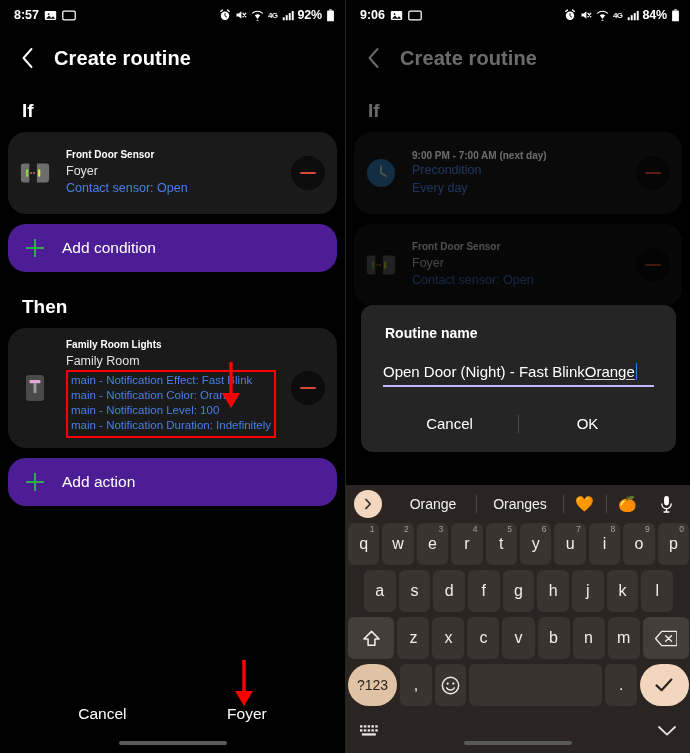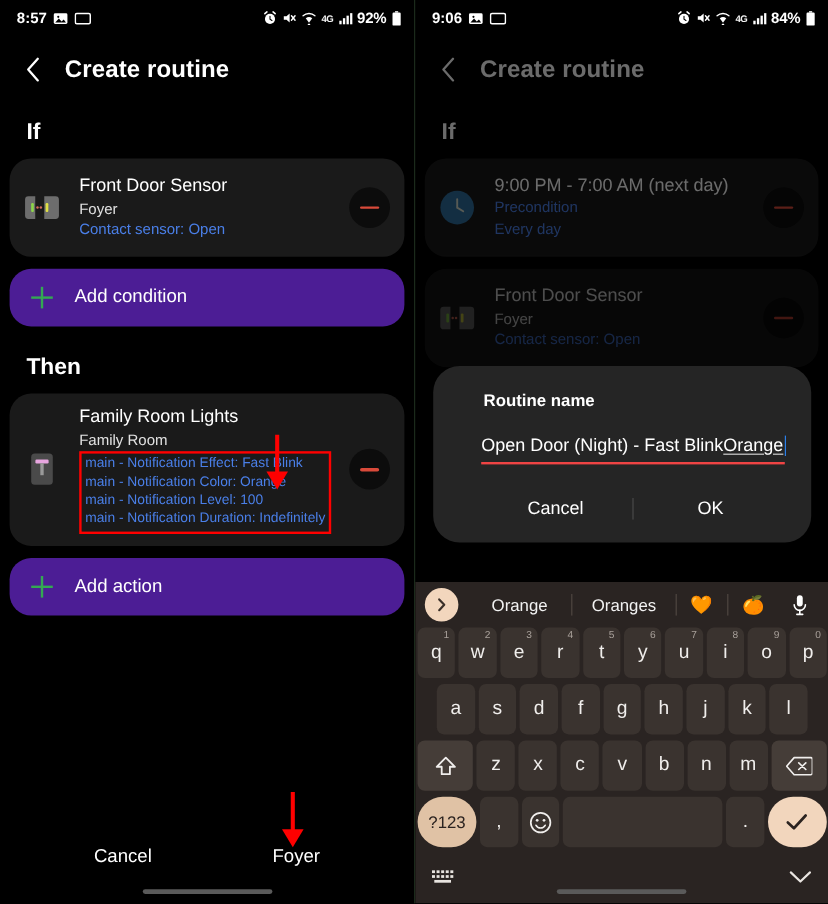--- a/index.html
+++ b/index.html
@@ -32,21 +32,21 @@
   
   .sect-label { font-size:19px; font-weight:bold; padding:14px 0 10px 22px; }
   .card {
     background:#1a1a1a; border-radius:18px; margin:0 8px 10px 8px;
     min-height:70px; display:flex; align-items:center; padding:10px 12px 10px 10px; gap:10px;
     position:relative;
   }
   .card.tall { min-height:82px; }
   .dev-ico { width:34px; height:34px; flex:0 0 34px; display:flex; align-items:center; justify-content:center; }
   .card-body { flex:1; min-width:0; padding-left:4px; }
-  .dev-name { font-size:15px; font-weight:normal; color:#fff; line-height:1.35; }
+  .dev-name { font-size:10px; font-weight:bold; color:#fff; line-height:1.35; }
   .dev-room { font-size:12.5px; color:#e2e2e2; line-height:1.45; }
   .dev-state { font-size:12.5px; color:#4a7fe8; line-height:1.42; }
   .minus-btn {
     width:34px; height:34px; flex:0 0 34px; border-radius:50%; background:#0c0c0c;
     display:flex; align-items:center; justify-content:center;
   }
   .minus-bar { width:16px; height:2.5px; background:#d94a3a; border-radius:2px; }
 
   .add-row {
     background:#4c1d95; border-radius:18px; margin:0 8px 10px 8px; height:48px;
@@ -71,27 +71,27 @@
   .navbar-handle {
     position:absolute; bottom:8px; left:50%; transform:translateX(-50%);
     width:108px; height:4px; border-radius:3px; background:#5a5a5a;
   }
 
   
   .dim { opacity:.42; }
   .dim2 { opacity:.30; }
   .dialog {
     position:absolute; left:15px; top:305px; width:315px;
-    background:#252525; border-radius:22px; padding:20px 20px 14px 38px;
+    background:#252525; border-radius:12px; padding:20px 20px 14px 20px;
   }
   .dlg-title { font-size:14px; font-weight:bold; color:#fff; padding-left:4px; }
   .dlg-input-wrap { margin-top:22px; padding:0 2px; }
   .dlg-input {
     font-size:15px; color:#fff; white-space:nowrap; padding-bottom:5px;
-    border-bottom:2px solid #ef4444; display:flex; align-items:flex-end;
+    border-bottom:2px solid #c4b5fd; display:flex; align-items:flex-end;
   }
   .spell { text-decoration:underline; text-decoration-color:#cfcfcf; text-underline-offset:2px; }
   .caret { width:1.5px; height:17px; background:#2a7fe8; display:inline-block; margin-left:1px; align-self:center; }
   .dlg-actions { display:flex; align-items:center; margin-top:22px; }
   .dlg-btn { flex:1; text-align:center; font-size:15px; color:#fff; padding:6px 0; }
   .dlg-div { width:1px; height:18px; background:#4a4a4a; }
 
   
   .keyboard {
     position:absolute; left:0; bottom:0; width:345px; height:268px;

